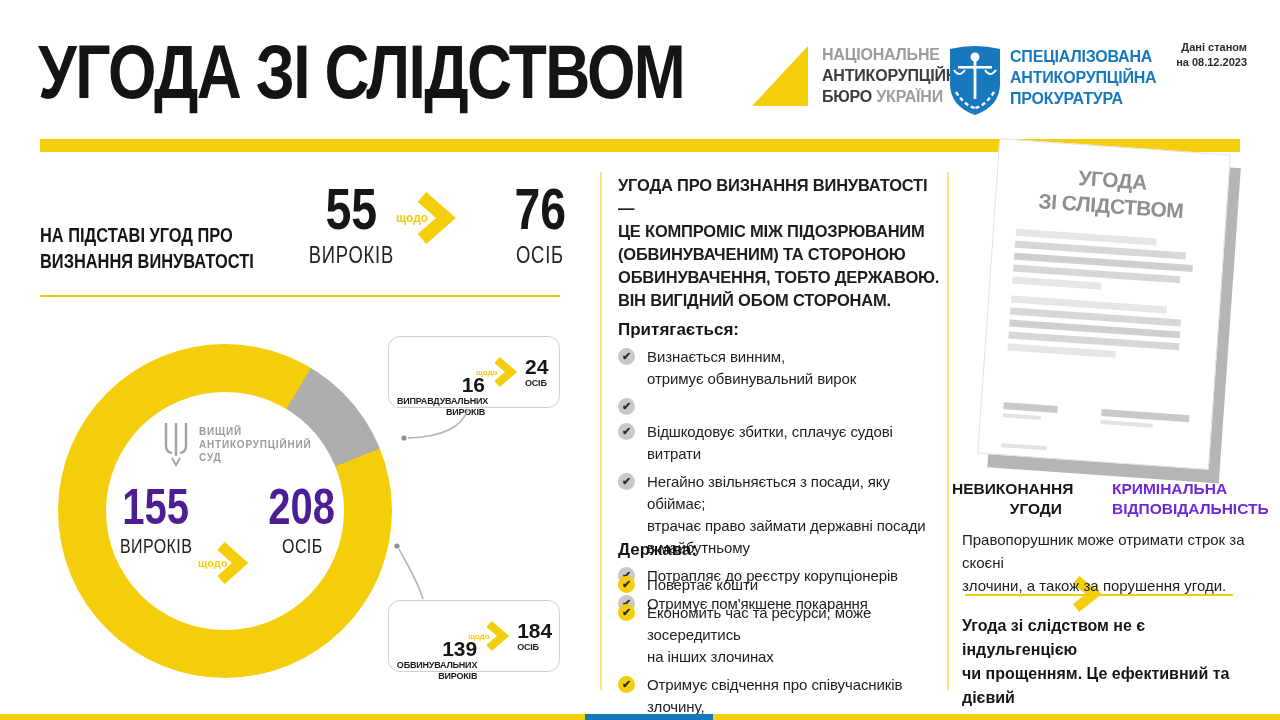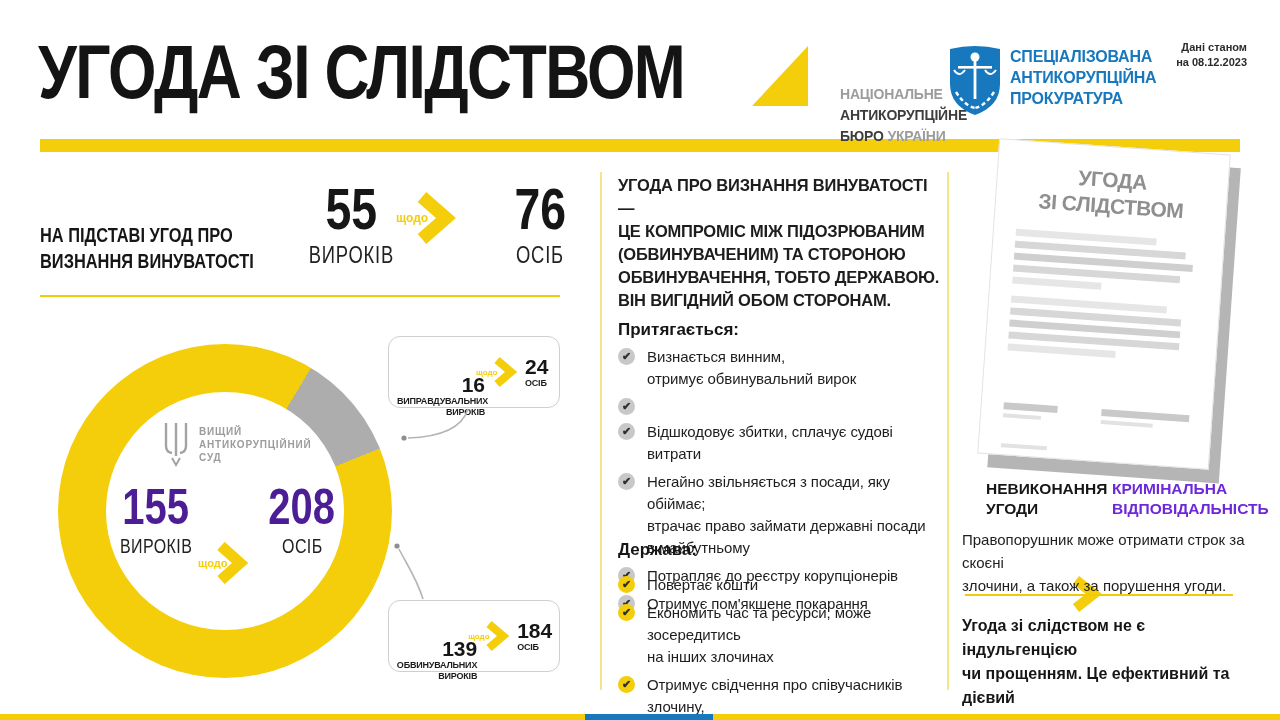--- a/index.html
+++ b/index.html
@@ -8,21 +8,21 @@
   .abs{position:absolute;}
   .cx{display:inline-block;transform:scaleX(.8);transform-origin:center;}
   .cxl{display:inline-block;transform:scaleX(.82);transform-origin:left center;}
   .pre{white-space:pre-line;}
 
   
   .main-title{left:38px;top:34px;font-size:76px;font-weight:800;letter-spacing:-2px;color:#141414;line-height:1;}
   .header-bar{left:40px;top:139px;width:1200px;height:13px;background:#F4CE0B;}
   .nabu-tri{left:752px;top:46px;width:56px;height:60px;background:#F4CE0B;
             clip-path:polygon(100% 0,100% 100%,0 100%);}
-  .nabu-text{left:840px;top:44px;font-size:14px;line-height:21px;letter-spacing:-.2px;margin-top:40px;}
+  .nabu-text{left:822px;top:44px;font-size:16px;line-height:21px;letter-spacing:-.2px;}
   .nabu-text .g{color:#9c9c9c;font-weight:600;}
   .nabu-text .d{color:#3d3d3c;font-weight:800;}
   .sap-emblem{left:946px;top:42px;}
   .sap-text{left:1010px;top:46px;font-size:16px;line-height:21px;font-weight:800;color:#1878BE;letter-spacing:-.2px;}
   .date-note{right:33px;top:40px;font-size:11px;line-height:15px;font-weight:600;color:#2b2b2b;text-align:right;}
 
   
   .basis-label{left:40px;top:222px;font-size:20px;font-weight:800;line-height:26px;color:#161616;}
   .bignum{font-size:58px;font-weight:800;line-height:1;color:#161616;}
   .bignum-lbl{font-size:23px;font-weight:400;letter-spacing:1px;color:#222;margin-top:4px;}
@@ -65,21 +65,21 @@
   .paper{left:988px;top:146px;width:232px;height:316px;background:#fff;border:1px solid #e3e3e3;
          transform:rotate(4deg);box-shadow:11px 13px 0 #b5b5b5;box-sizing:border-box;padding:20px 22px;}
   .paper-title{text-align:center;font-size:21px;line-height:26px;font-weight:800;color:#8f8f8f;letter-spacing:-.5px;}
   .pbar{height:7px;background:#d7d7d7;margin-top:5px;}
   .pbar.light{background:#e6e6e6;}
   .pbar.dark{background:#cfcfcf;}
   .sig-row{display:flex;justify-content:space-between;margin-top:52px;}
   .sigbar{height:7px;background:#c9c9c9;}
   .sigsub{height:4px;background:#e2e2e2;margin-top:4px;}
 
-  .nc-left{left:952px;top:479px;width:110px;text-align:left;font-size:15.5px;font-weight:800;line-height:20px;color:#161616;margin-left:34px;}
+  .nc-left{left:952px;top:479px;width:110px;text-align:right;font-size:15.5px;font-weight:800;line-height:20px;color:#161616;}
   .nc-right{left:1112px;top:479px;font-size:15.5px;font-weight:800;line-height:20px;color:#6d28d9;}
   .nc-note{left:962px;top:528px;width:300px;font-size:15px;font-weight:500;line-height:23px;color:#1e1e1e;}
   .final-note{left:962px;top:614px;width:300px;font-size:16px;font-weight:800;line-height:24px;color:#161616;}
 
   .bottom-bar{left:0;top:714px;width:1280px;height:6px;background:#F4CE0B;}
   .bottom-bar-blue{left:585px;top:714px;width:128px;height:6px;background:#1878BE;}
 </style>
 </head>
 <body>
 

